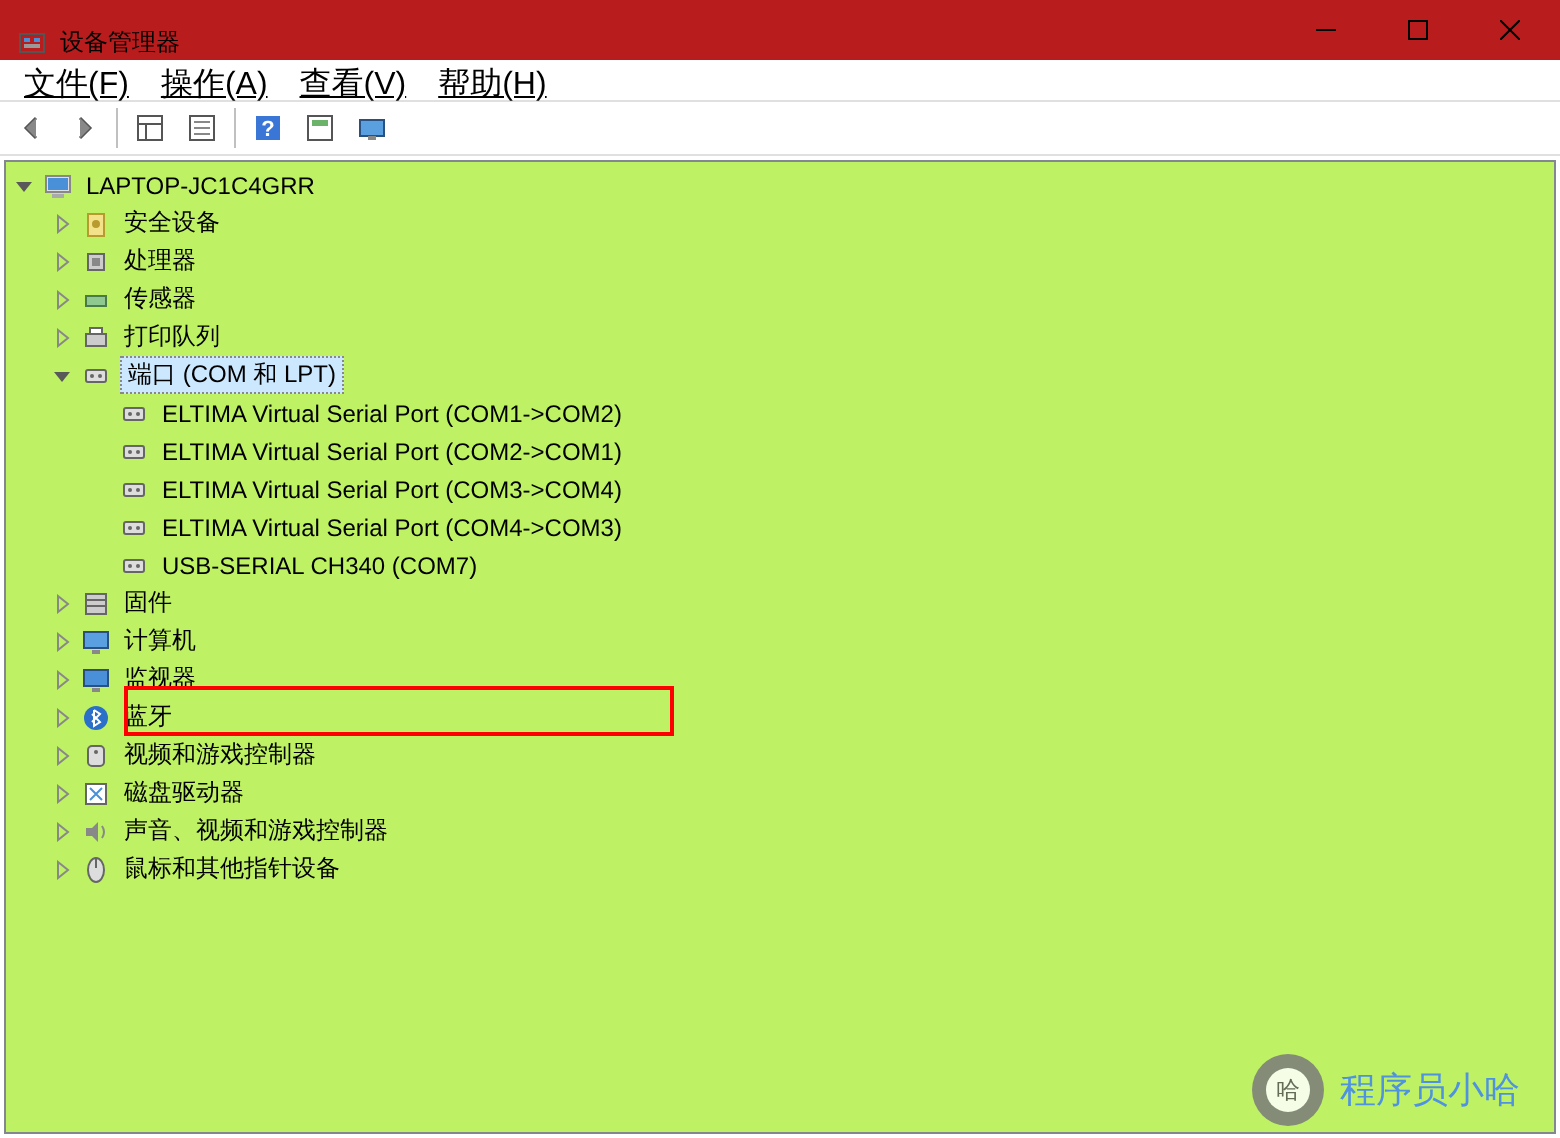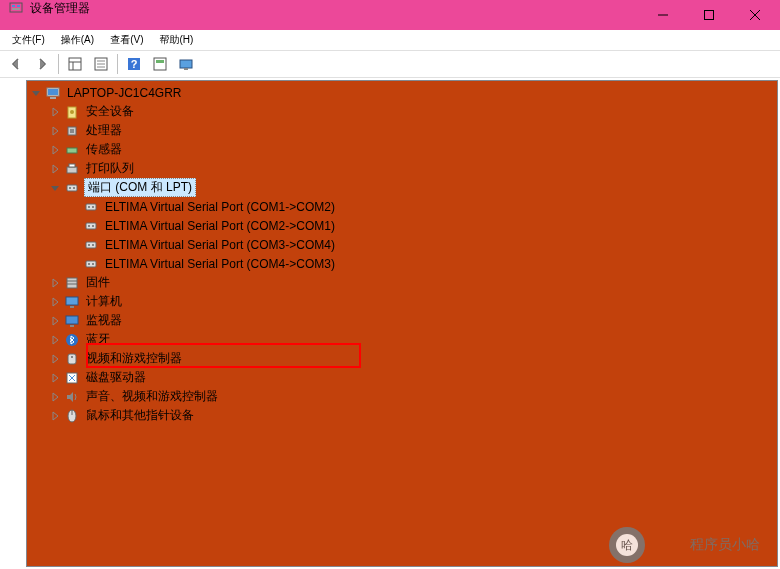--- a/index.html
+++ b/index.html
@@ -1,46 +1,46 @@
 <!DOCTYPE html>
 <html><head>
   <meta charset="utf-8">
   <style>
     * { box-sizing: border-box; margin: 0; padding: 0; font-family: "Microsoft YaHei", "Segoe UI", sans-serif; }
     body { width: 780px; height: 569px; background: #fff; overflow: hidden; position: relative; }
     
-    .titlebar { height: 30px; display: flex; align-items: flex-start; padding: 0 2px 0 8px; background: #ec4899; }
+    .titlebar { height: 30px; display: flex; align-items: flex-end; padding: 0 2px 0 8px; background: #b91c1c; }
     .titlebar-icon { width: 16px; height: 16px; margin-right: 6px; display: inline-flex; align-items: center; justify-content: center; }
     .titlebar-text { font-size: 12px; flex: 1; }
     .win-controls { display: flex; }
     .win-btn { width: 46px; height: 30px; display: flex; align-items: center; justify-content: center; font-size: 12px; cursor: pointer; }
     
-    .menubar { height: 20px; display: flex; align-items: center; padding: 0 4px; font-size: 10px; }
+    .menubar { height: 20px; display: flex; align-items: flex-start; padding: 0 4px; font-size: 16px; text-decoration: underline; }
     .menu-item { padding: 2px 8px; cursor: pointer; }
     
     .toolbar { height: 28px; display: flex; align-items: center; padding: 2px 4px; border-top: 1px solid #e0e0e0; border-bottom: 1px solid #e0e0e0; gap: 2px; }
     .tool-btn { width: 24px; height: 22px; display: flex; align-items: center; justify-content: center; cursor: pointer; border: 1px solid transparent; }
     .tool-sep { width: 1px; height: 20px; background: #c0c0c0; margin: 0 2px; }
     
-    .content { position: absolute; top: 80px; bottom: 2px; left: 2px; right: 2px; border: 1px solid #828790; overflow-y: scroll; background: #c2410c; margin-left: 24px; }
+    .content { position: absolute; top: 80px; bottom: 2px; left: 2px; right: 2px; border: 1px solid #828790; overflow-y: scroll; background: #bef264; }
     
     .tree { padding: 2px 0; font-size: 12px; }
     .tree-node { display: flex; align-items: center; height: 19px; cursor: pointer; white-space: nowrap; }
     .expander { width: 14px; height: 14px; display: flex; align-items: center; justify-content: center; flex-shrink: 0; }
     .indent { display: inline-block; flex-shrink: 0; }
     .node-icon { width: 16px; height: 16px; margin: 0 4px 0 2px; display: inline-flex; align-items: center; justify-content: center; flex-shrink: 0; }
     .node-label { padding: 1px 2px; }
     .node-label.selected { background: #cce8ff; border: 1px dotted #888; padding: 0 3px; }
     
     .highlight-box { position: absolute; border: 2px solid #ff0000; pointer-events: none; }
     
     .watermark { position: absolute; right: 20px; bottom: 6px; display: flex; align-items: center; gap: 8px; opacity: 0.85; }
     .wm-circle { width: 36px; height: 36px; border-radius: 50%; background: #7a7a7a; display: flex; align-items: center; justify-content: center; }
     .wm-circle-inner { width: 22px; height: 22px; border-radius: 50%; background: #fff; display:flex; align-items:center; justify-content:center; font-size:12px; color:#555;}
-    .wm-text { font-size: 14px; color: #737373; margin-left: 37px; }
+    .wm-text { font-size: 18px; color: #3b82f6; }
     
     
     .content::-webkit-scrollbar { width: 17px; }
     .content::-webkit-scrollbar-track { background: #f0f0f0; }
     .content::-webkit-scrollbar-thumb { background: #cdcdcd; border: 1px solid #a0a0a0; }
     .content::-webkit-scrollbar-button { background: #f0f0f0; height: 17px; border: 1px solid #a0a0a0; }
   </style>
 </head>
 <body>
 
@@ -266,20 +266,32 @@
         <span class="node-icon">
           <svg width="16" height="16">
             <rect x="3" y="5" width="10" height="6" rx="1" fill="#ddd" stroke="#666"></rect>
             <circle cx="6" cy="8" r="1" fill="#666"></circle>
             <circle cx="10" cy="8" r="1" fill="#666"></circle>
           </svg>
         </span>
         <span class="node-label">ELTIMA Virtual Serial Port (COM4-&gt;COM3)</span>
       </div>
       <div class="tree-node">
+        <span class="indent" style="width:40px"></span>
+        <span class="expander"></span>
+        <span class="node-icon">
+          <svg width="16" height="16">
+            <rect x="3" y="5" width="10" height="6" rx="1" fill="#ddd" stroke="#666"></rect>
+            <circle cx="6" cy="8" r="1" fill="#666"></circle>
+            <circle cx="10" cy="8" r="1" fill="#666"></circle>
+          </svg>
+        </span>
+        <span class="node-label">USB-SERIAL CH340 (COM7)</span>
+      </div>
+      <div class="tree-node">
         <span class="indent" style="width:21px"></span>
         <span class="expander">
           <svg width="10" height="10">
             <path d="M3 1 L8 5 L3 9 Z" fill="none" stroke="#888"></path>
           </svg>
         </span>
         <span class="node-icon">
           <svg width="16" height="16">
             <rect x="3" y="3" width="10" height="10" fill="#ccc" stroke="#666"></rect>
             <line x1="3" y1="6" x2="13" y2="6" stroke="#666"></line>

